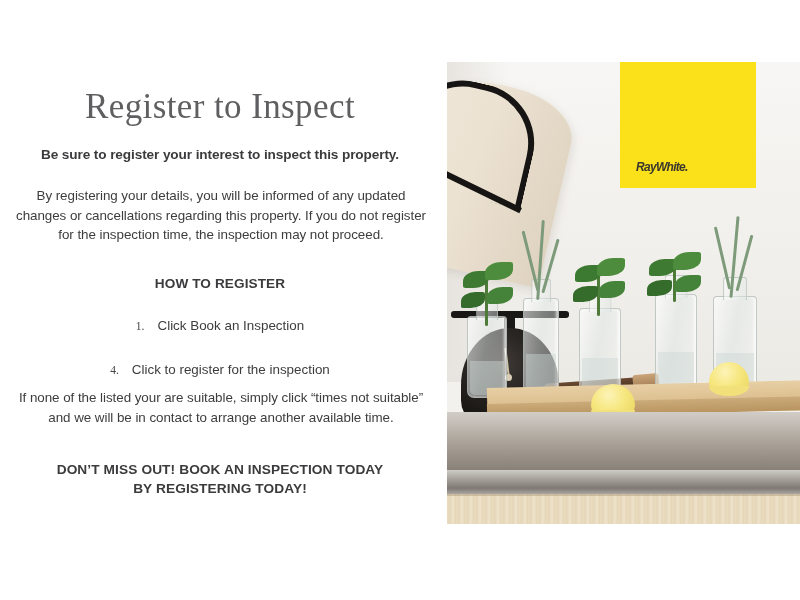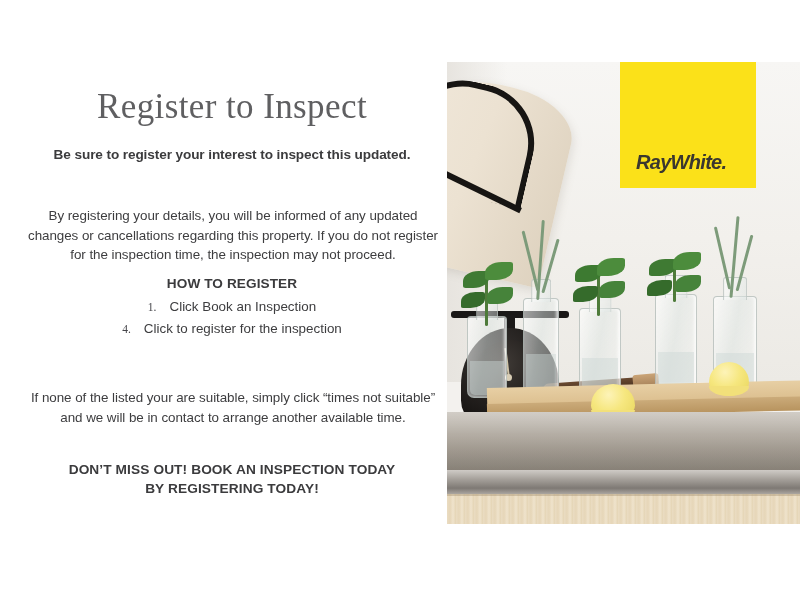--- a/index.html
+++ b/index.html
@@ -11,21 +11,21 @@
     width: 800px;
     height: 600px;
     overflow: hidden;
     position: relative;
     font-family: "Liberation Sans", sans-serif;
   }
 
   
   .text-panel {
     position: absolute;
-    left: 12px;
+    left: 0;
     top: 0;
     width: 440px;
     height: 600px;
     text-align: center;
   }
 
   .page-title {
     position: absolute;
     top: 88px;
     left: 0;
@@ -52,21 +52,20 @@
   .para-1 {
     position: absolute;
     top: 186px;
     left: 14px;
     width: 414px;
     font-size: 13.4px;
     font-weight: 400;
     color: #3d3d3f;
     line-height: 19.5px;
     letter-spacing: -0.05px;
-    margin-top: 20px;
   }
 
   .how-heading {
     position: absolute;
     top: 276px;
     left: 0;
     width: 440px;
     font-size: 13.6px;
     font-weight: 700;
     color: #3b3b3d;
@@ -75,22 +74,23 @@
 
   .steps {
     position: absolute;
     top: 296px;
     left: 10px;
     width: 420px;
   }
   .step-line {
     font-size: 13.4px;
     color: #3d3d3f;
-    line-height: 21px;
+    line-height: 27px;
     white-space: nowrap;
+    margin-top: 16px;
   }
   .step-num {
     font-family: "Liberation Serif", "DejaVu Serif", serif;
     font-size: 11.5px;
     color: #45454a;
     padding-right: 13px;
   }
 
   .para-2 {
     position: absolute;
@@ -148,21 +148,21 @@
     left: 173px;
     top: 0px;
     width: 136px;
     height: 126px;
     background: #fbe119;
   }
   .sign-logo {
     position: absolute;
     left: 16px;
     bottom: 14px;
-    font-size: 20px;
+    font-size: 12px;
     font-weight: 700;
     font-style: italic;
     color: #3a372f;
     letter-spacing: -0.7px;
   }
 
   
   .shade {
     position: absolute;
     left: -36px;
@@ -414,21 +414,21 @@
     background: rgba(150,128,96,0.35);
   }
 </style>
 </head>
 <body>
 
 <div class="text-panel">
 
   <div class="page-title">Register to Inspect</div>
 
-  <div class="lead-line">Be sure to register your interest to inspect this updated.</div>
+  <div class="lead-line">Be sure to register your interest to inspect this property.</div>
 
   <div class="para-1">By registering your details, you will be informed of any updated changes or cancellations regarding this property. If you do not register for the inspection time, the inspection may not proceed.</div>
 
   <div class="how-heading">HOW TO REGISTER</div>
 
   <div class="steps">
     <div class="step-line">
       <span class="step-num">1.</span><span>Click Book an Inspection</span>
     </div>
     <div class="step-line">

